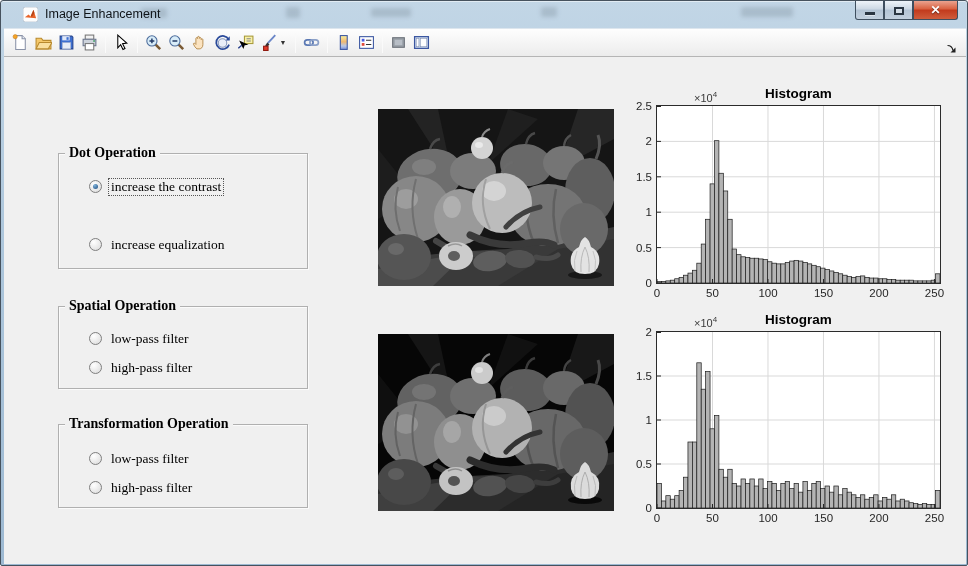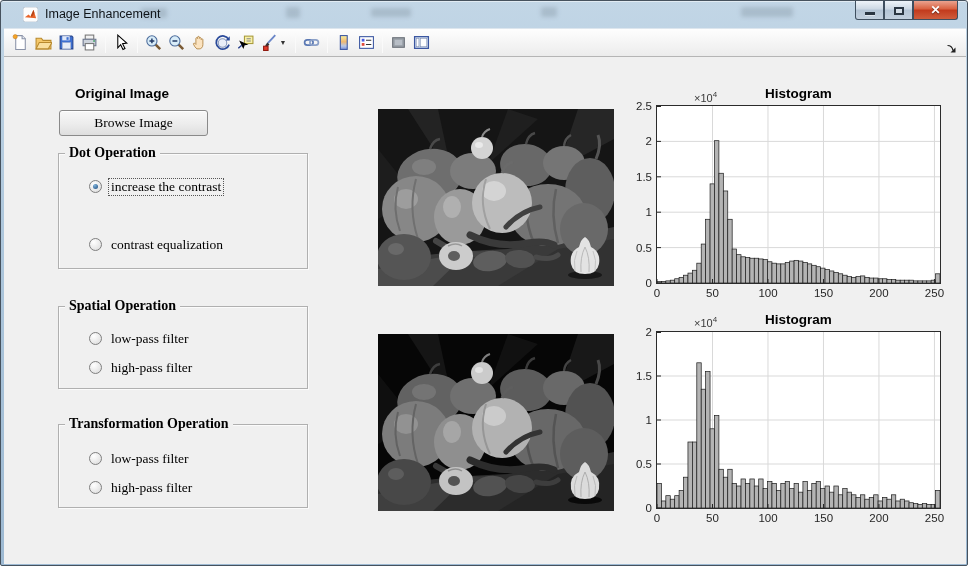--- a/index.html
+++ b/index.html
@@ -312,31 +312,30 @@
         </svg>
       </div>
     <span class="overflow-arrow"><svg viewBox="0 0 11 11">
           <path d="M1.5 2.5q4.5 0 5.5 5" fill="none" stroke="#222" stroke-width="1.2"></path>
           <path d="M9.5 4.5v5h-5z" fill="#222"></path>
         </svg></span>
   </div>
 
   <div class="client" id="client">
 
-    <button class="browse-btn">Browse Image</button>
 
     <div class="group" style="top:96px;height:116px">
       <span class="group-title">Dot Operation</span>
       <div class="radio-row focused" style="top:24px">
         <span class="radio sel"></span>
         <span class="radio-label">increase the contrast</span>
       </div>
       <div class="radio-row" style="top:82px">
         <span class="radio"></span>
-        <span class="radio-label">contrast equalization</span>
+        <span class="radio-label">increase equalization</span>
       </div>
     </div>
 
     <div class="group" style="top:249px;height:83px">
       <span class="group-title">Spatial Operation</span>
       <div class="radio-row" style="top:23px">
         <span class="radio"></span>
         <span class="radio-label">low-pass filter</span>
       </div>
       <div class="radio-row" style="top:52px">
@@ -350,21 +349,20 @@
       <div class="radio-row" style="top:25px">
         <span class="radio"></span>
         <span class="radio-label">low-pass filter</span>
       </div>
       <div class="radio-row" style="top:54px">
         <span class="radio"></span>
         <span class="radio-label">high-pass filter</span>
       </div>
     </div>
 
-    <div class="img-title" style="top:29px">Original Image</div>
     <div class="photo" style="top:52px">
       <svg viewBox="0 0 236 177">
           <use href="#peppers"></use>
         </svg>
     </div>
 
     <div class="photo adjusted" style="top:277px">
       <svg viewBox="0 0 236 177">
           <use href="#peppers"></use>
         </svg>

